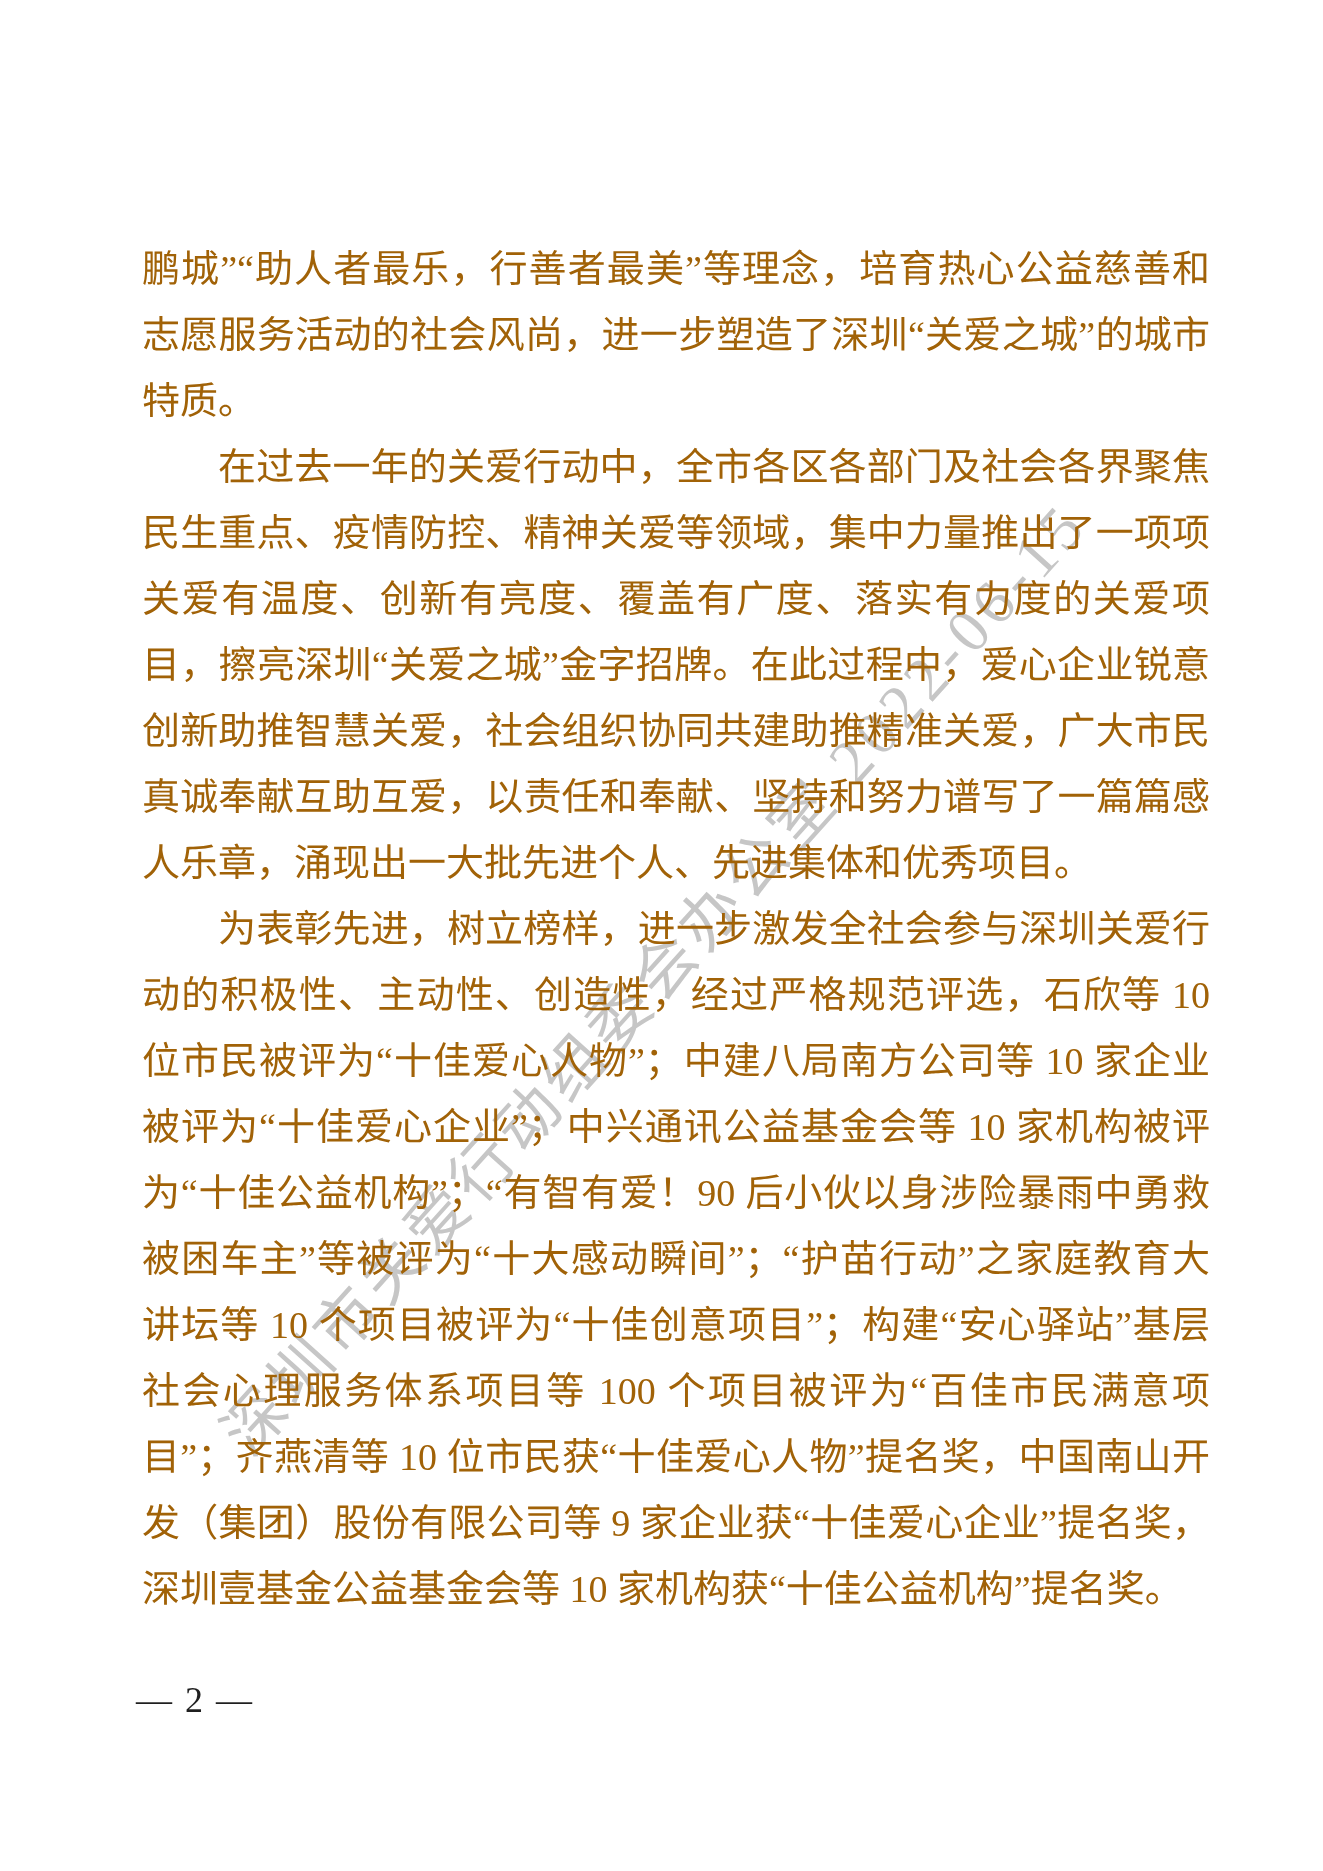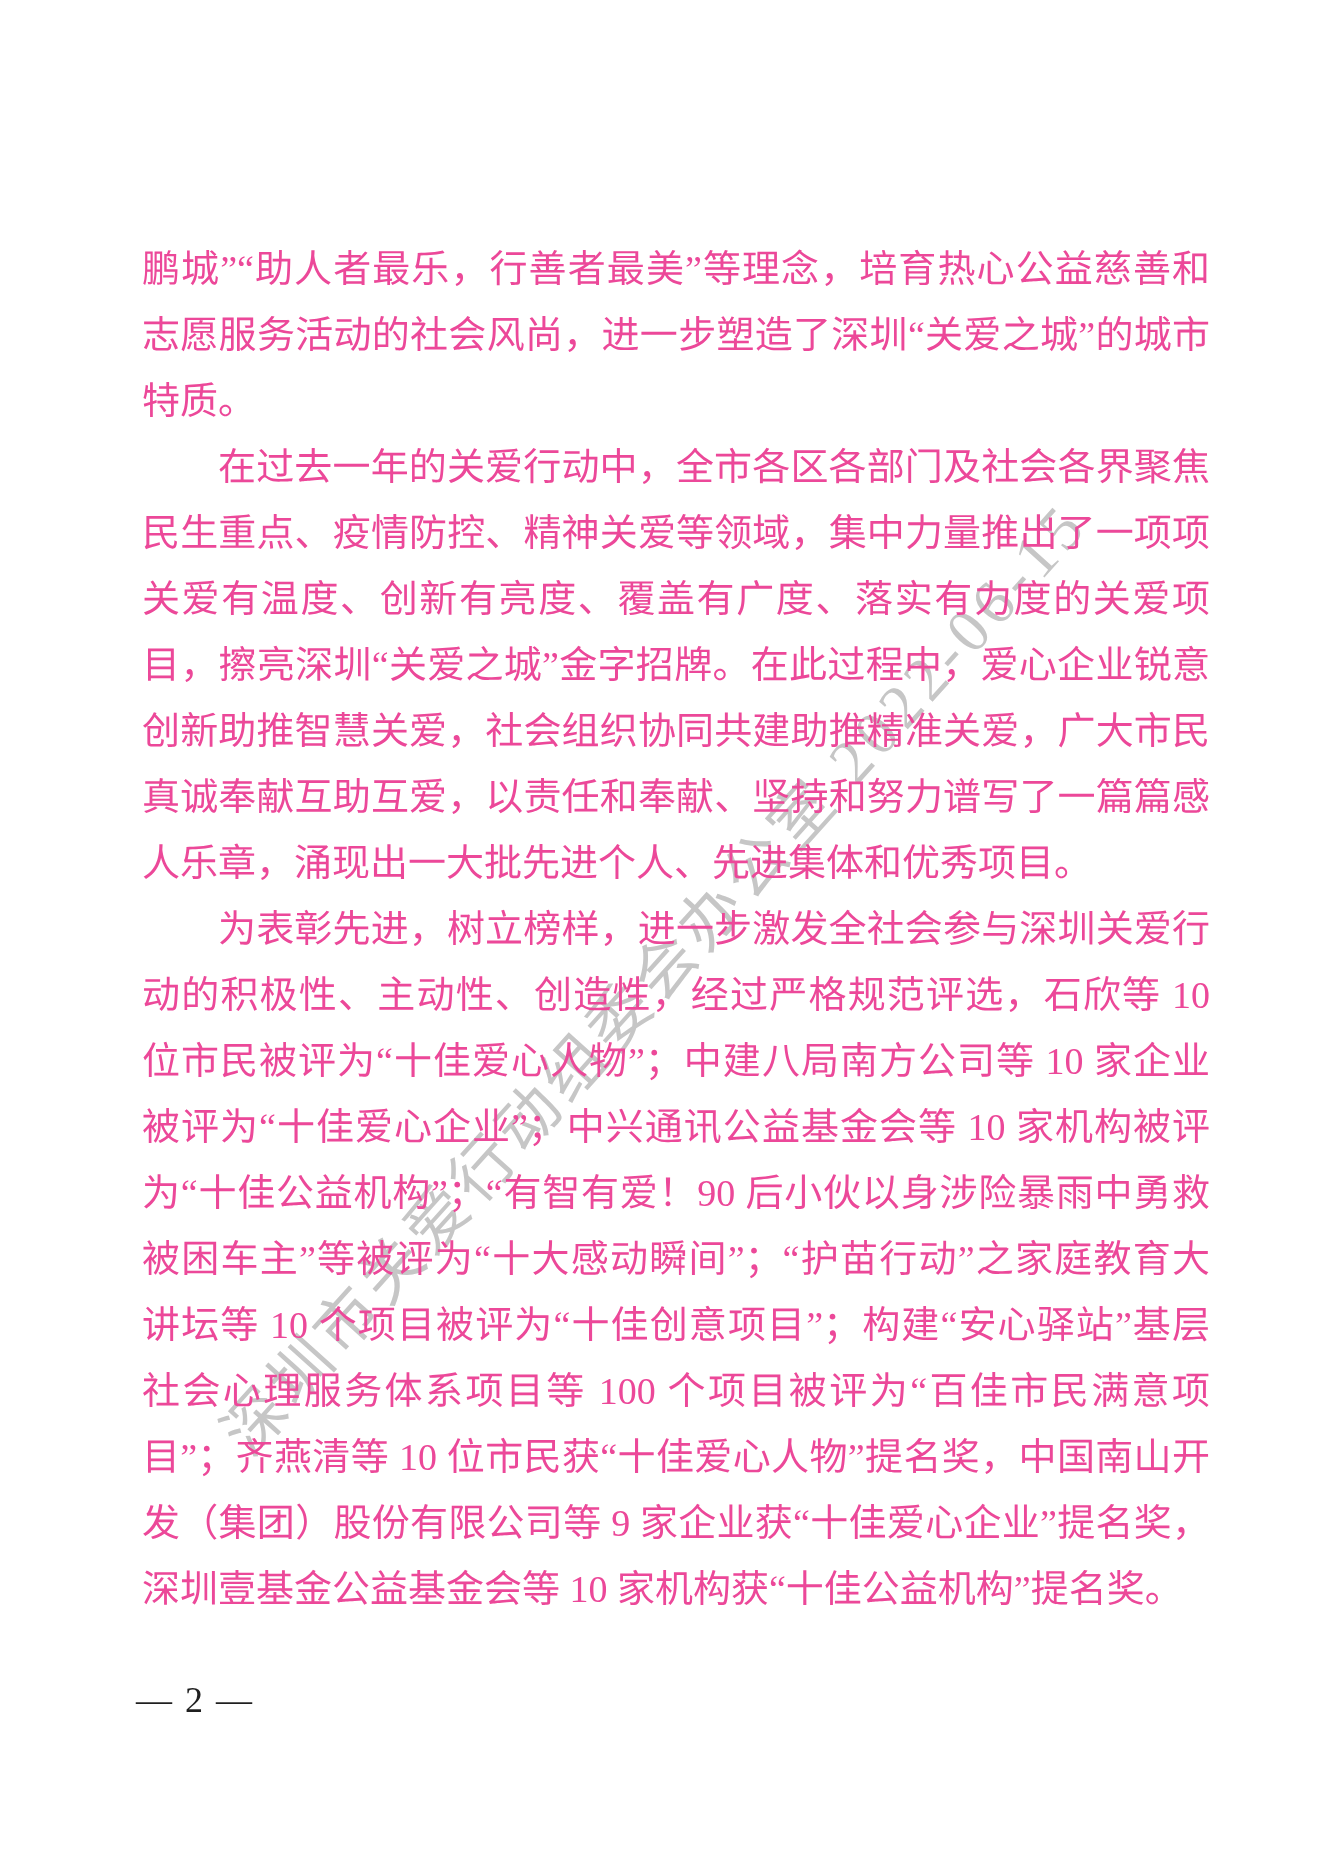--- a/index.html
+++ b/index.html
@@ -26,21 +26,21 @@
     z-index: 0;
     user-select: none;
   }
   .body-text {
     position: absolute;
     left: 142px;
     top: 236px;
     width: 1068px;
     font-size: 38px;
     line-height: 66px;
-    color: #ec4899;
+    color: #a16207;
     text-align: justify;
     z-index: 1;
   }
   .para { margin: 0; padding: 0; }
   .para.indent { text-indent: 2em; }
   .footer {
     position: absolute;
     left: 136px;
     top: 1678px;
     font-size: 36px;

